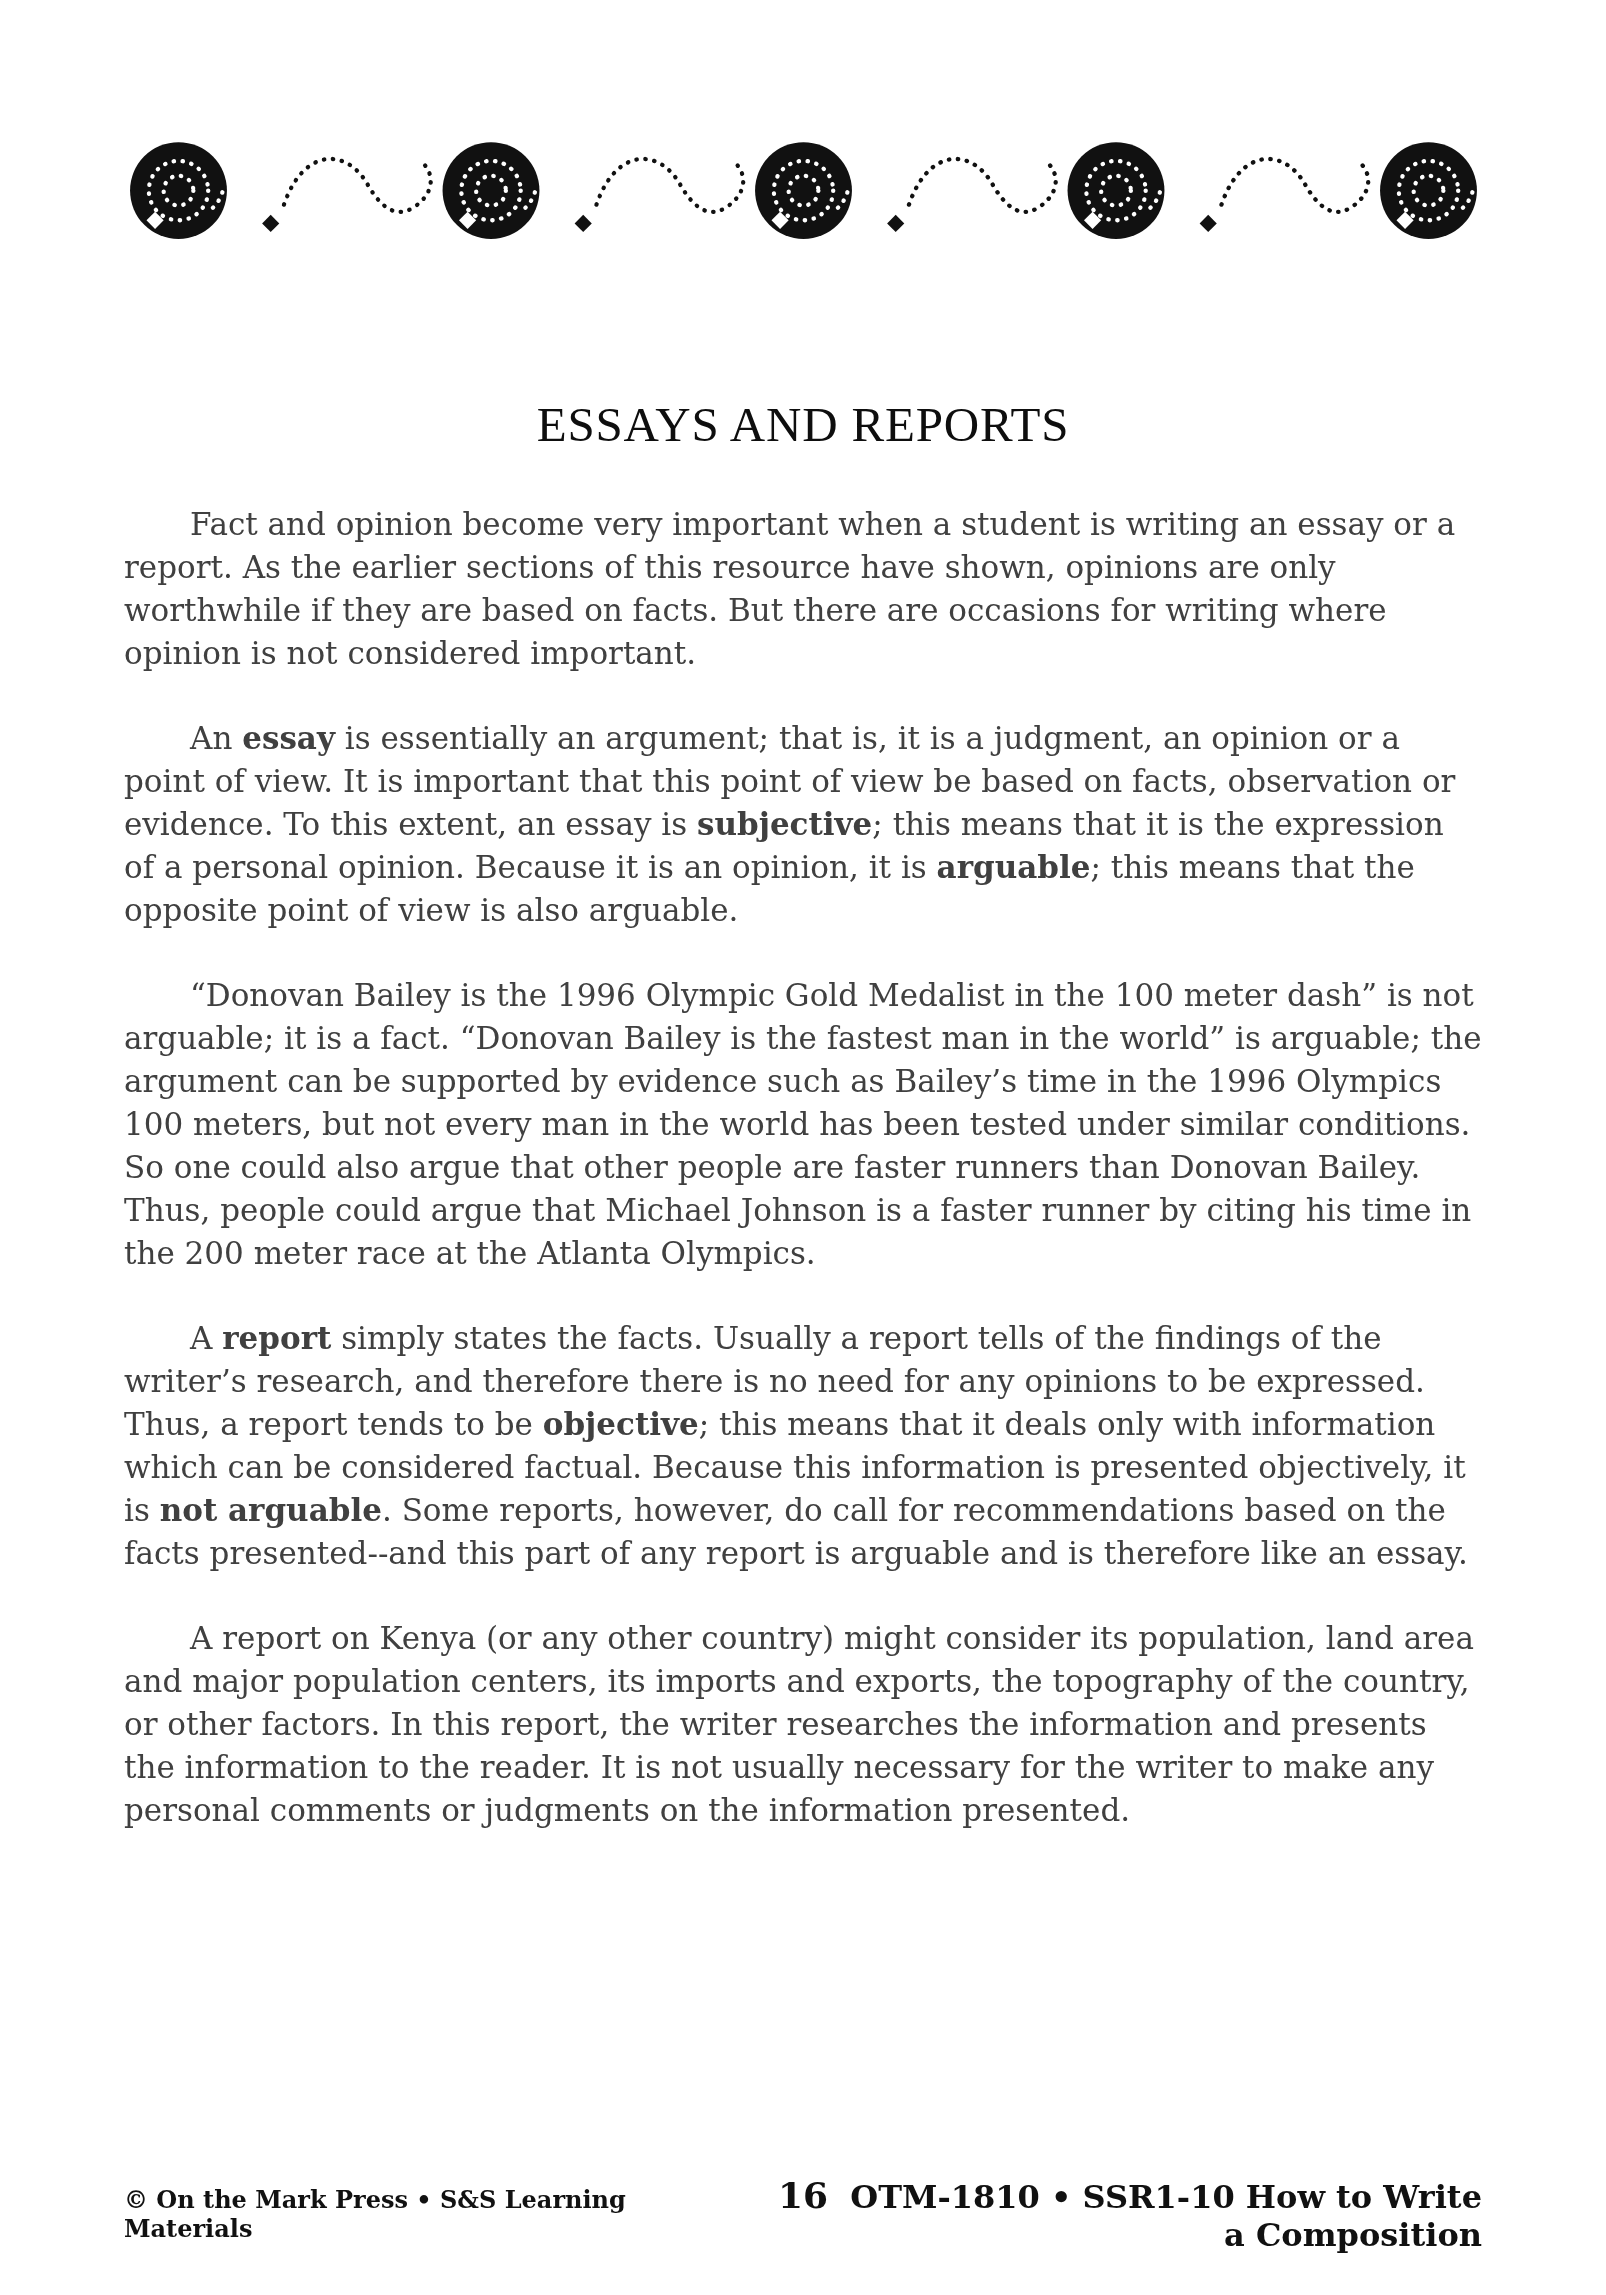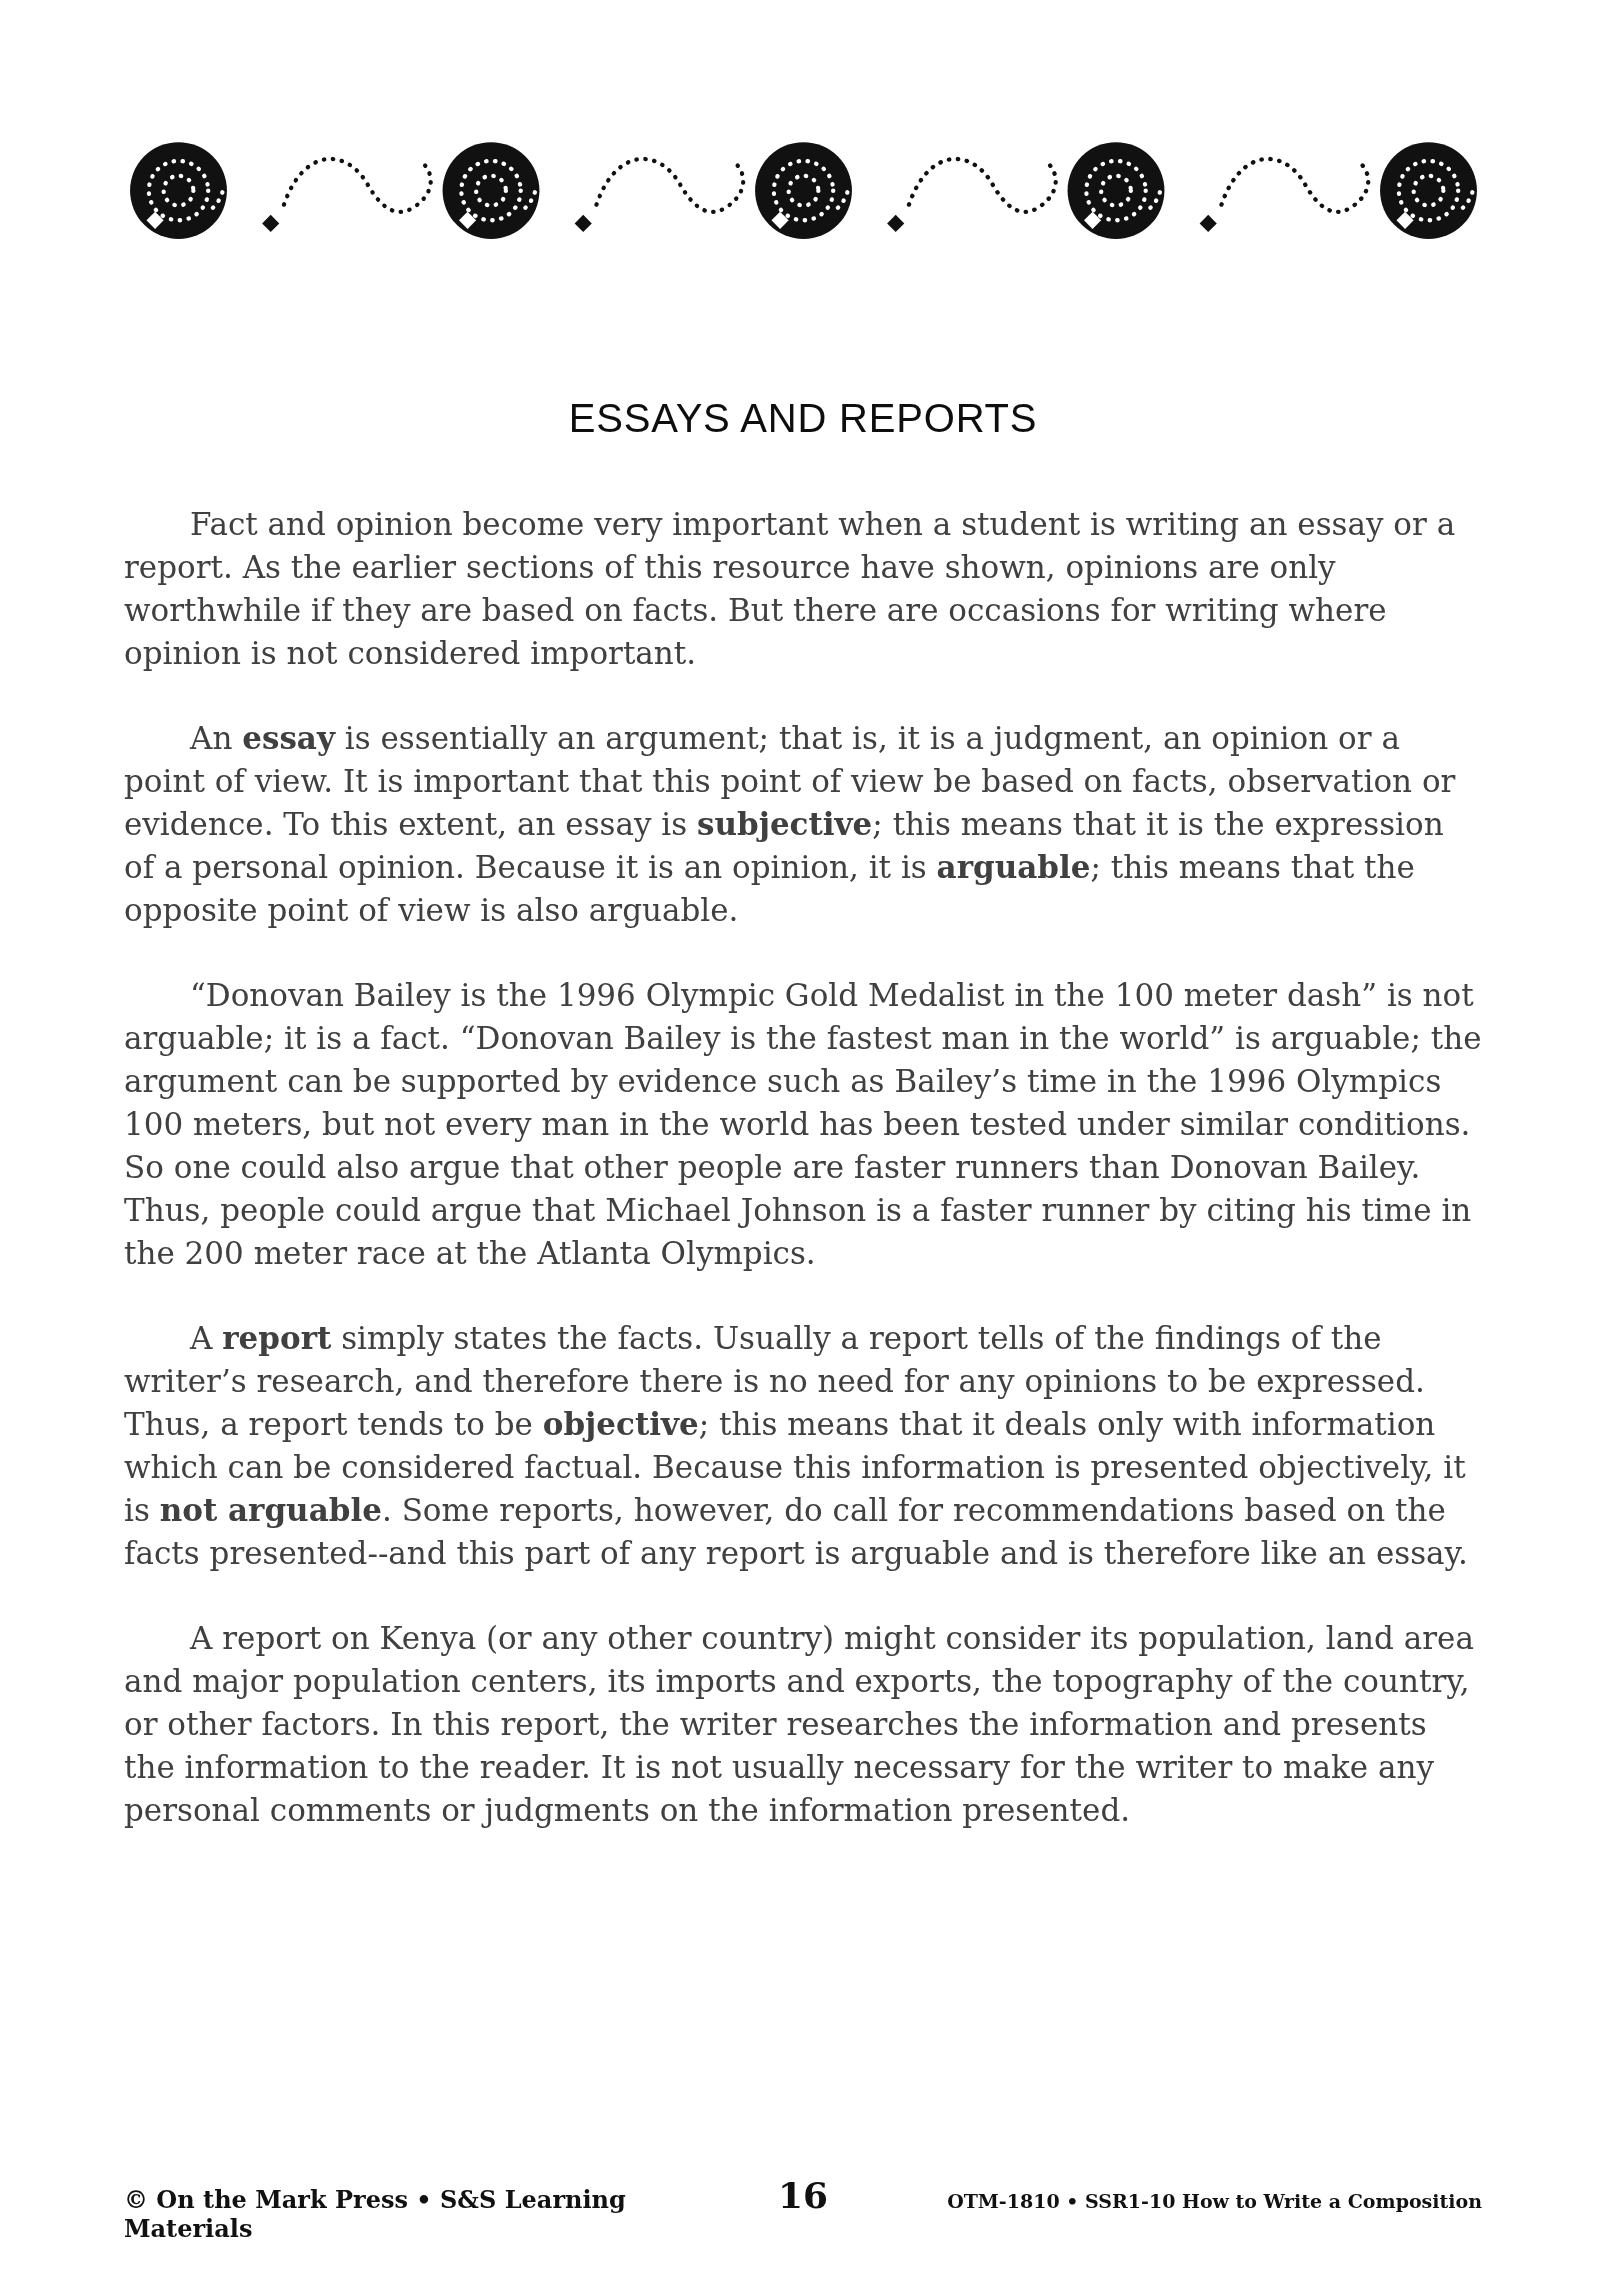--- a/index.html
+++ b/index.html
@@ -37,23 +37,23 @@
     color: #000000;
     white-space: pre;
   }
   .page-subtitle {
     position: absolute;
     top: 396px;
     left: 0;
     width: 100%;
     margin: 0;
     text-align: center;
-    font-family: Liberation Sans, sans-serif;
+    font-family: Liberation Serif, serif;
     font-weight: 400;
-    font-size: 40px;
+    font-size: 49px;
     letter-spacing: 0.8px;
     color: #0e0e0e;
   }
   .body-text {
     position: absolute;
     top: 503px;
     left: 124px;
     width: 1358px;
   }
   .body-text p {
@@ -85,21 +85,21 @@
   .footer .f-page {
     width: 94px;
     text-align: center;
     font-weight: 700;
     font-size: 36px;
   }
   .footer .f-right {
     flex: 1;
     text-align: right;
     font-weight: 700;
-    font-size: 19px;
+    font-size: 32px;
   }
 </style>
 </head>
 <body>
 
 <div class="page">
 
   <svg class="ornament" viewBox="0 0 1740 160" xmlns="http://www.w3.org/2000/svg" xmlns:xlink="http://www.w3.org/1999/xlink">
     <defs>
       <g id="orn-circle">

